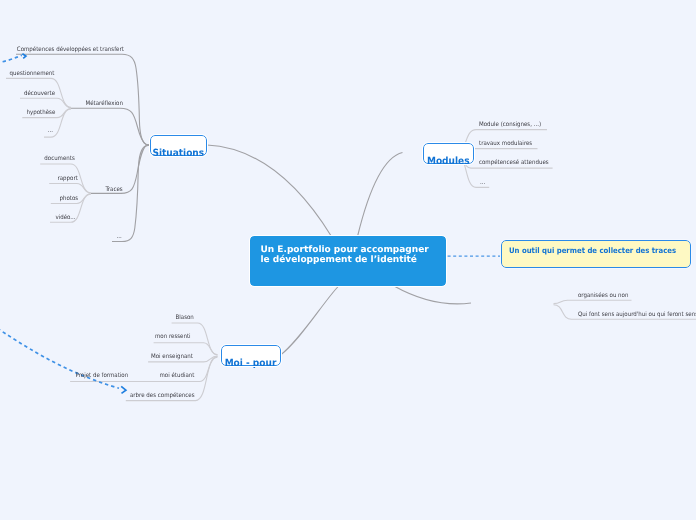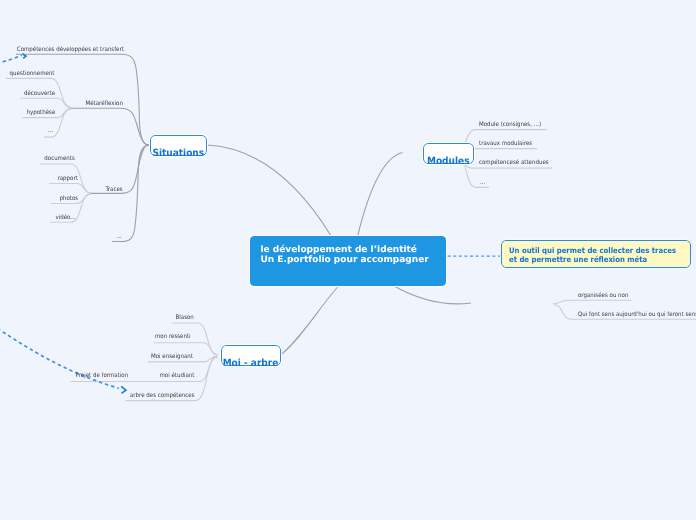--- a/index.html
+++ b/index.html
@@ -69,31 +69,30 @@
     <path class="arrowhead" d="M 121.2 386.3 L 125.9 390.2 L 121.5 393.4"></path>
   </svg>
 
   <div class="node" style="left:149.5px;top:134.5px;width:57.5px;height:21px">
     <span>Situations</span>
   </div>
   <div class="node" style="left:423px;top:142.5px;width:50.5px;height:21px">
     <span>Modules</span>
   </div>
   <div class="node" style="left:220.5px;top:344.5px;width:60px;height:21px">
-    <span>Moi - arbre</span>
+    <span>Moi - pour</span>
   </div>
 
   <div class="center" style="left:250px;top:236px;width:196px;height:49.5px;padding:9px 0 0 10.5px">
+    <div>Un E.portfolio pour accompagner</div>
     <div>le développement de l’identité</div>
-    <div>Un E.portfolio pour accompagner</div>
   </div>
 
   <div class="callout" style="left:500.5px;top:240.3px;width:190.5px;height:28px;padding:4.5px 0 0 7.5px">
     <div>Un outil qui permet de collecter des traces</div>
-    <div>et de permettre une réflexion méta</div>
   </div>
 
   <div class="leaf" style="left:9.6px;top:69.8px">questionnement</div>
   <div class="leaf" style="left:24px;top:89.6px">découverte</div>
   <div class="leaf" style="left:26.5px;top:108.9px">hypothèse</div>
   <div class="leaf" style="left:47.8px;top:127.4px">...</div>
   <div class="leaf" style="left:44.3px;top:155.3px">documents</div>
   <div class="leaf" style="left:57.5px;top:174.8px">rapport</div>
   <div class="leaf" style="left:59.5px;top:194.8px">photos</div>
   <div class="leaf" style="left:55.5px;top:213.6px">vidéo...</div>

